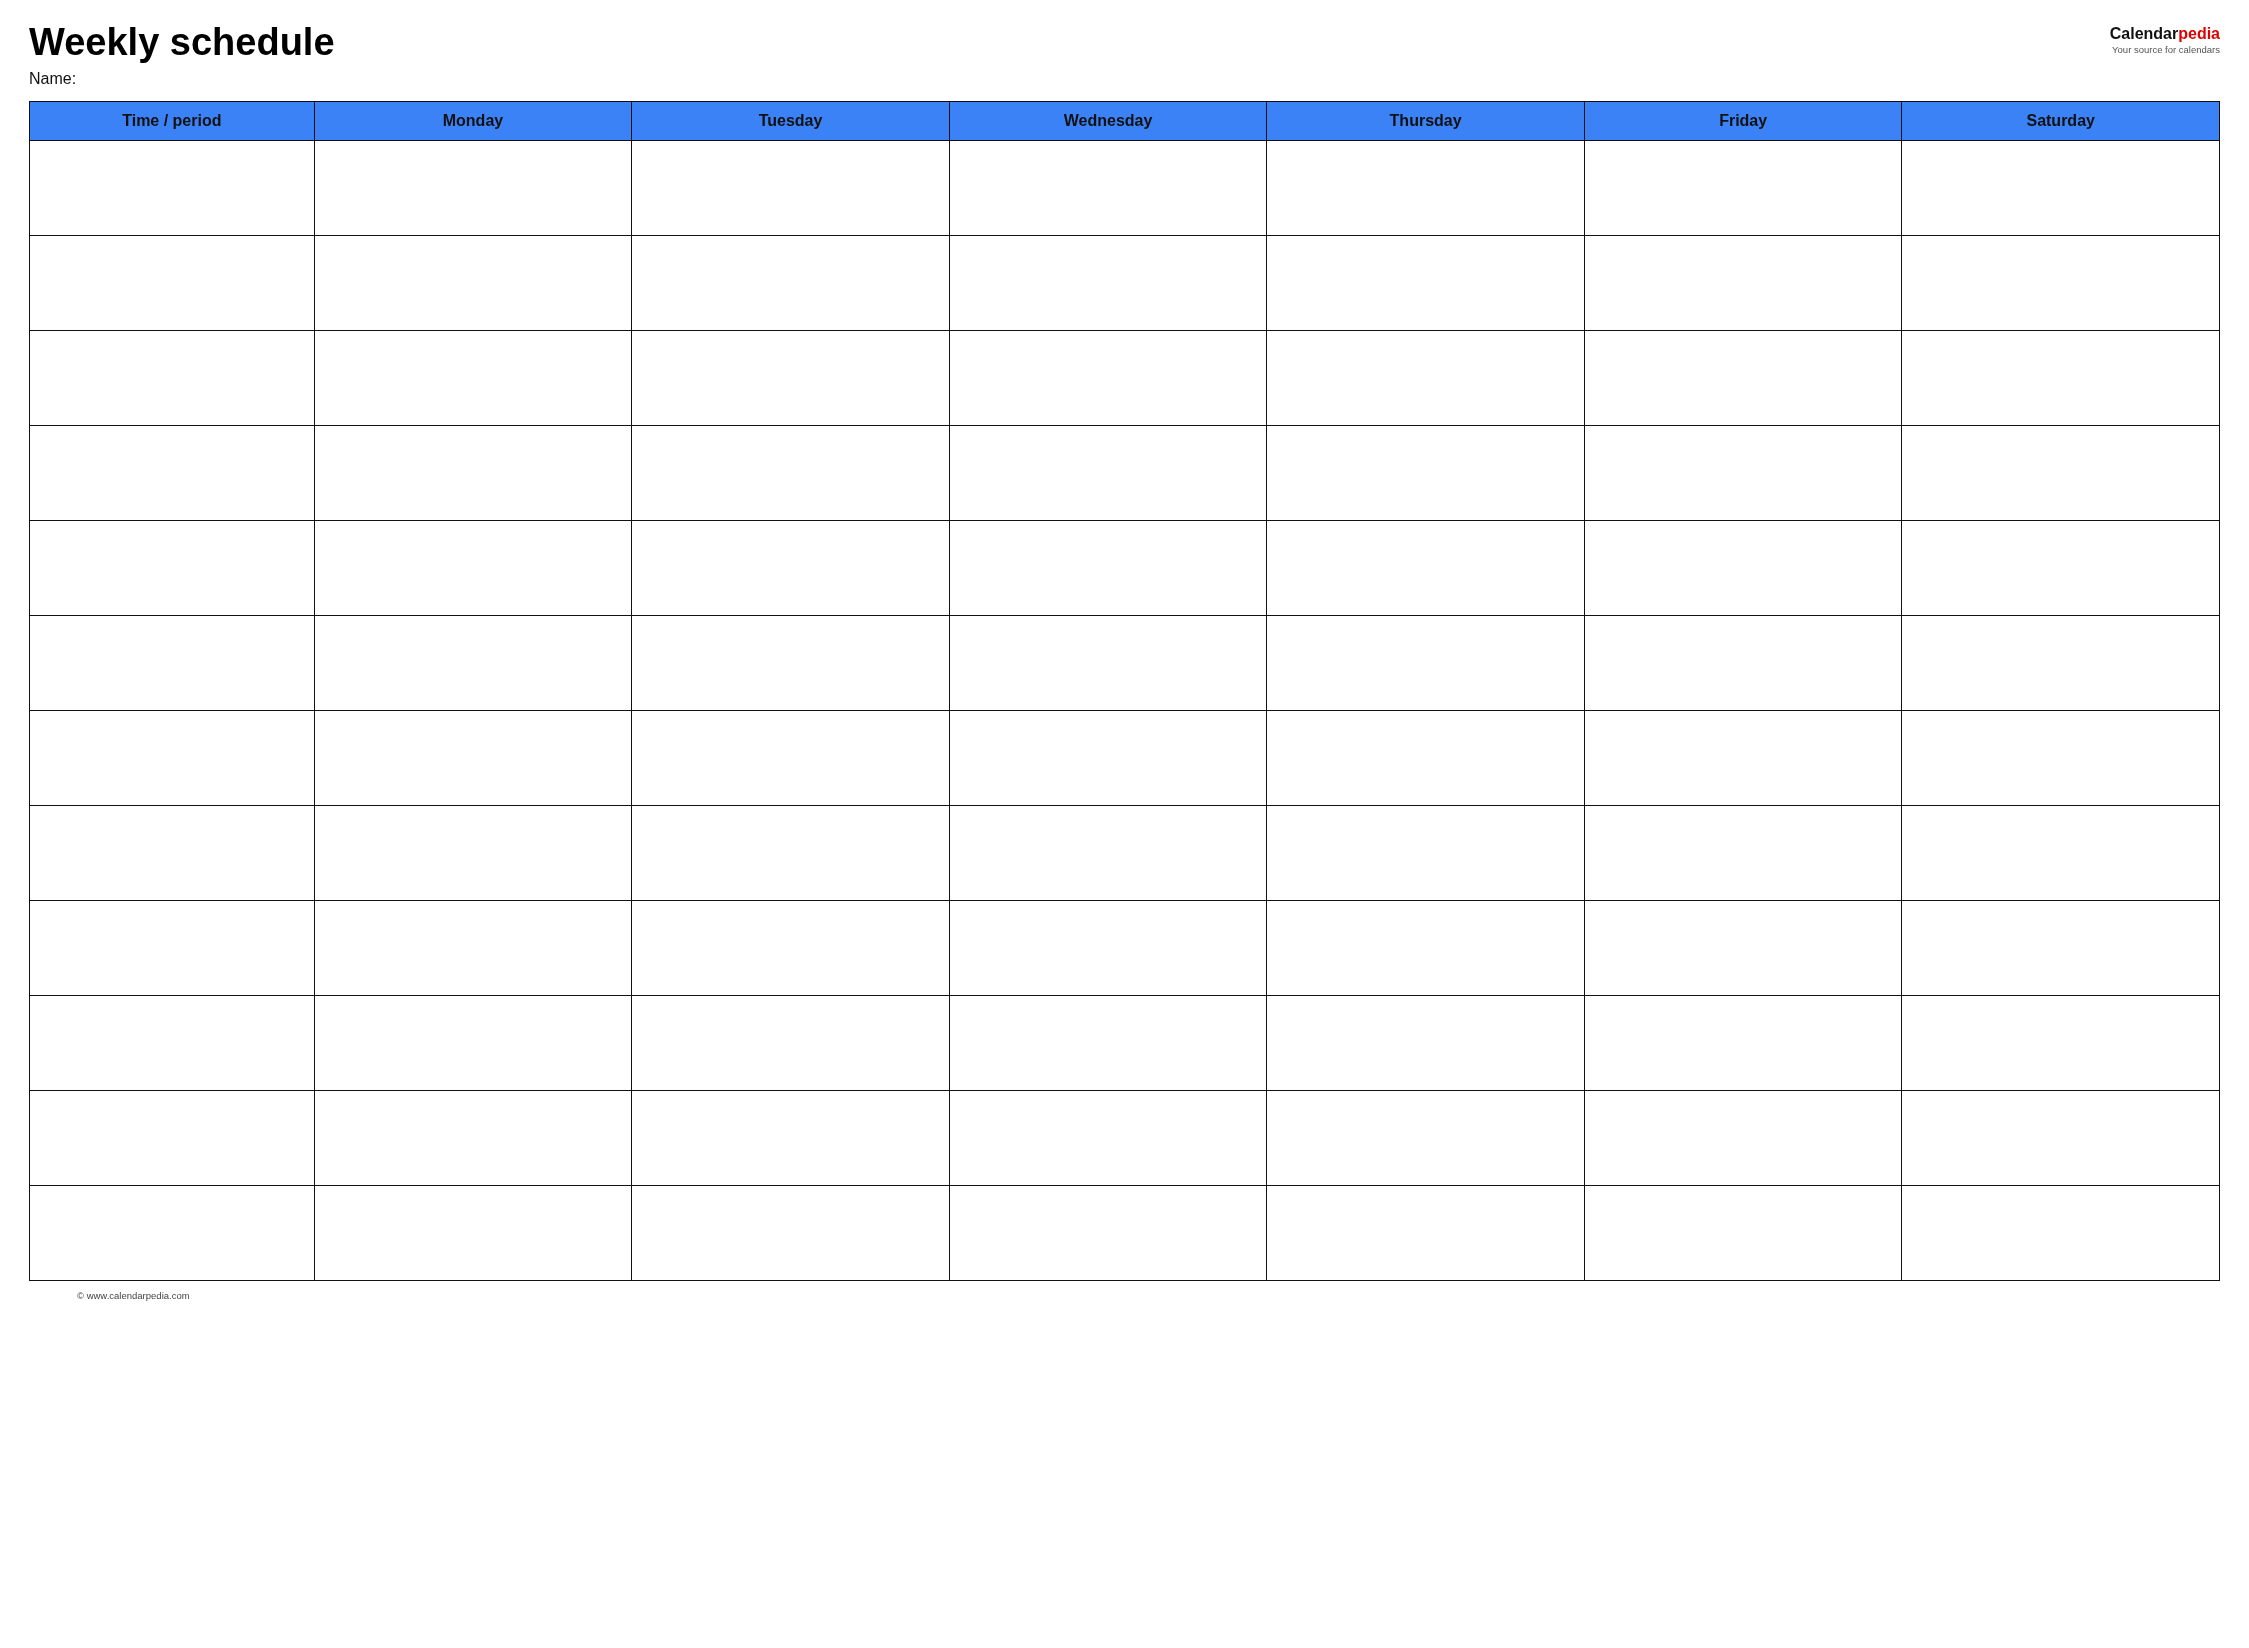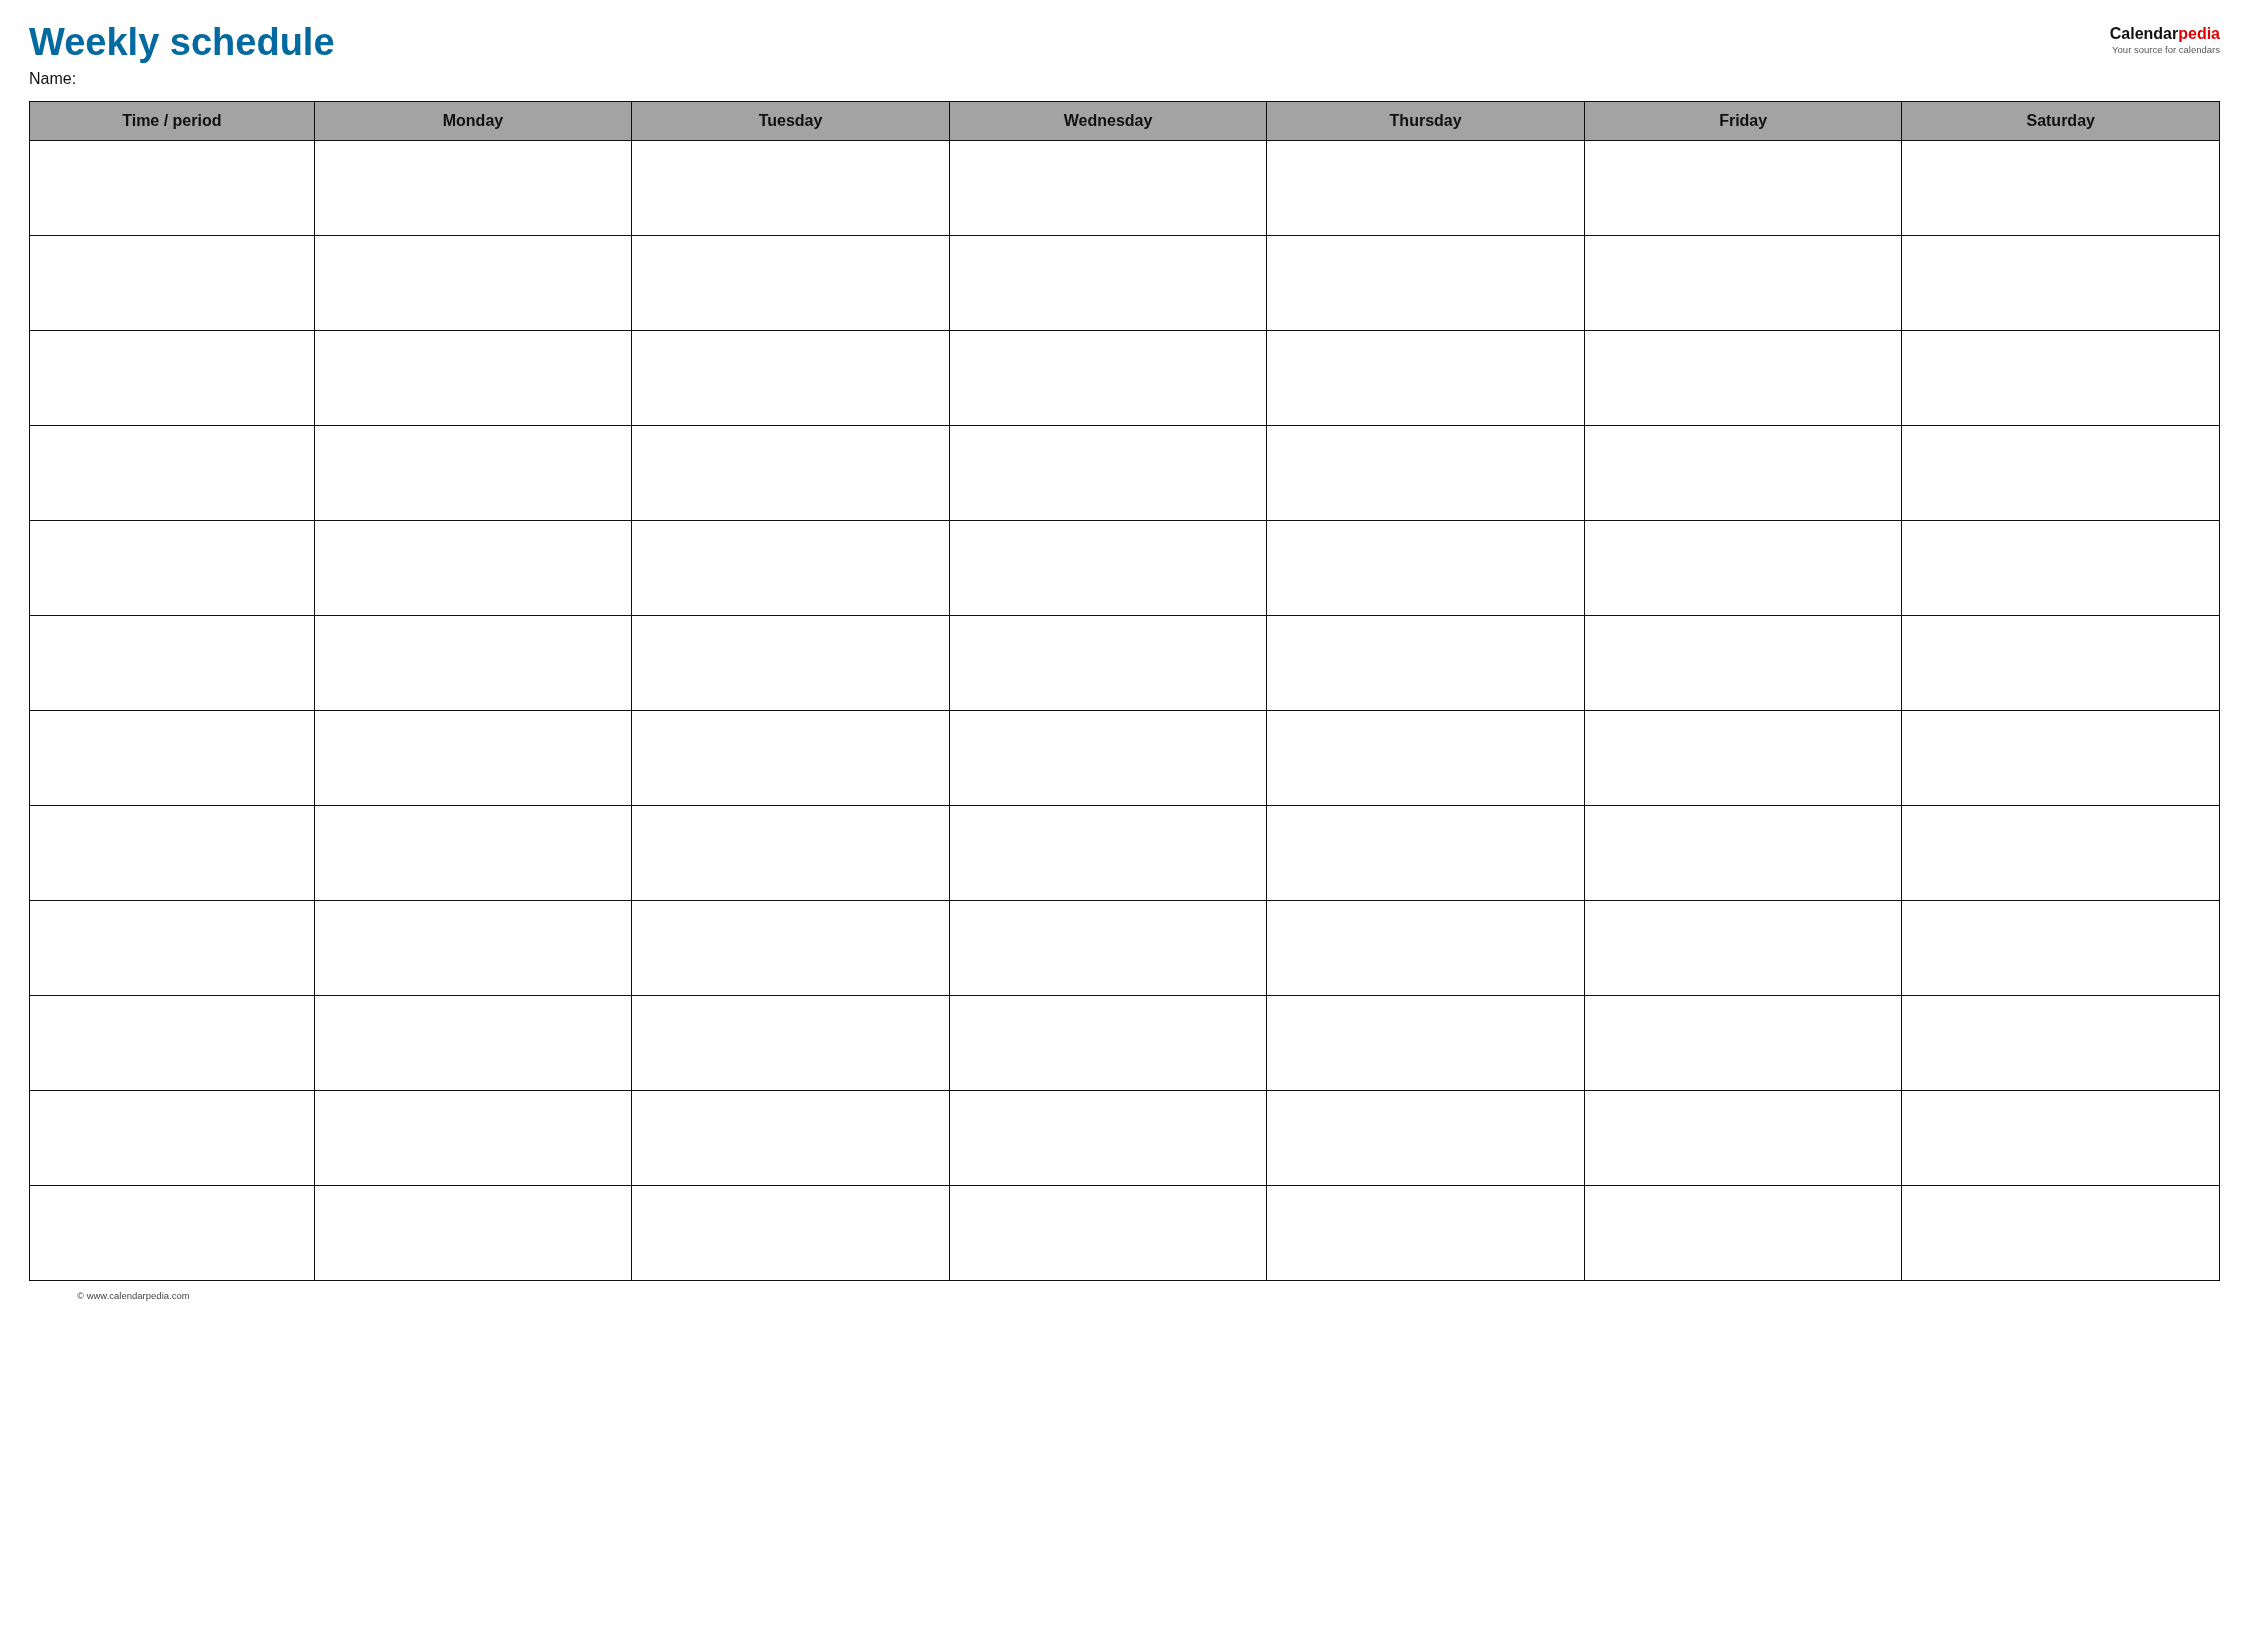--- a/index.html
+++ b/index.html
@@ -23,21 +23,21 @@
     }
 
     .title-section {
       display: flex;
       flex-direction: column;
     }
 
     .page-title {
       font-size: 38px;
       font-weight: bold;
-      color: #0369a1;
+      color: #000000;
       line-height: 1.1;
       margin-bottom: 5.8px;
     }
 
     .name-label {
       font-size: 16px;
       font-weight: normal;
       color: #111;
     }
 
@@ -79,21 +79,21 @@
       table-layout: fixed;
     }
 
     thead th {
       border: 1.5px solid #111;
       padding: 10.2px 5.8px;
       font-size: 16px;
       font-weight: bold;
       text-align: center;
       color: #111;
-      background: #a3a3a3;
+      background: #3b82f6;
     }
 
     thead th:first-child {
       width: 13%;
     }
 
     thead th:not(:first-child) {
       width: calc(87% / 6);
     }
 

